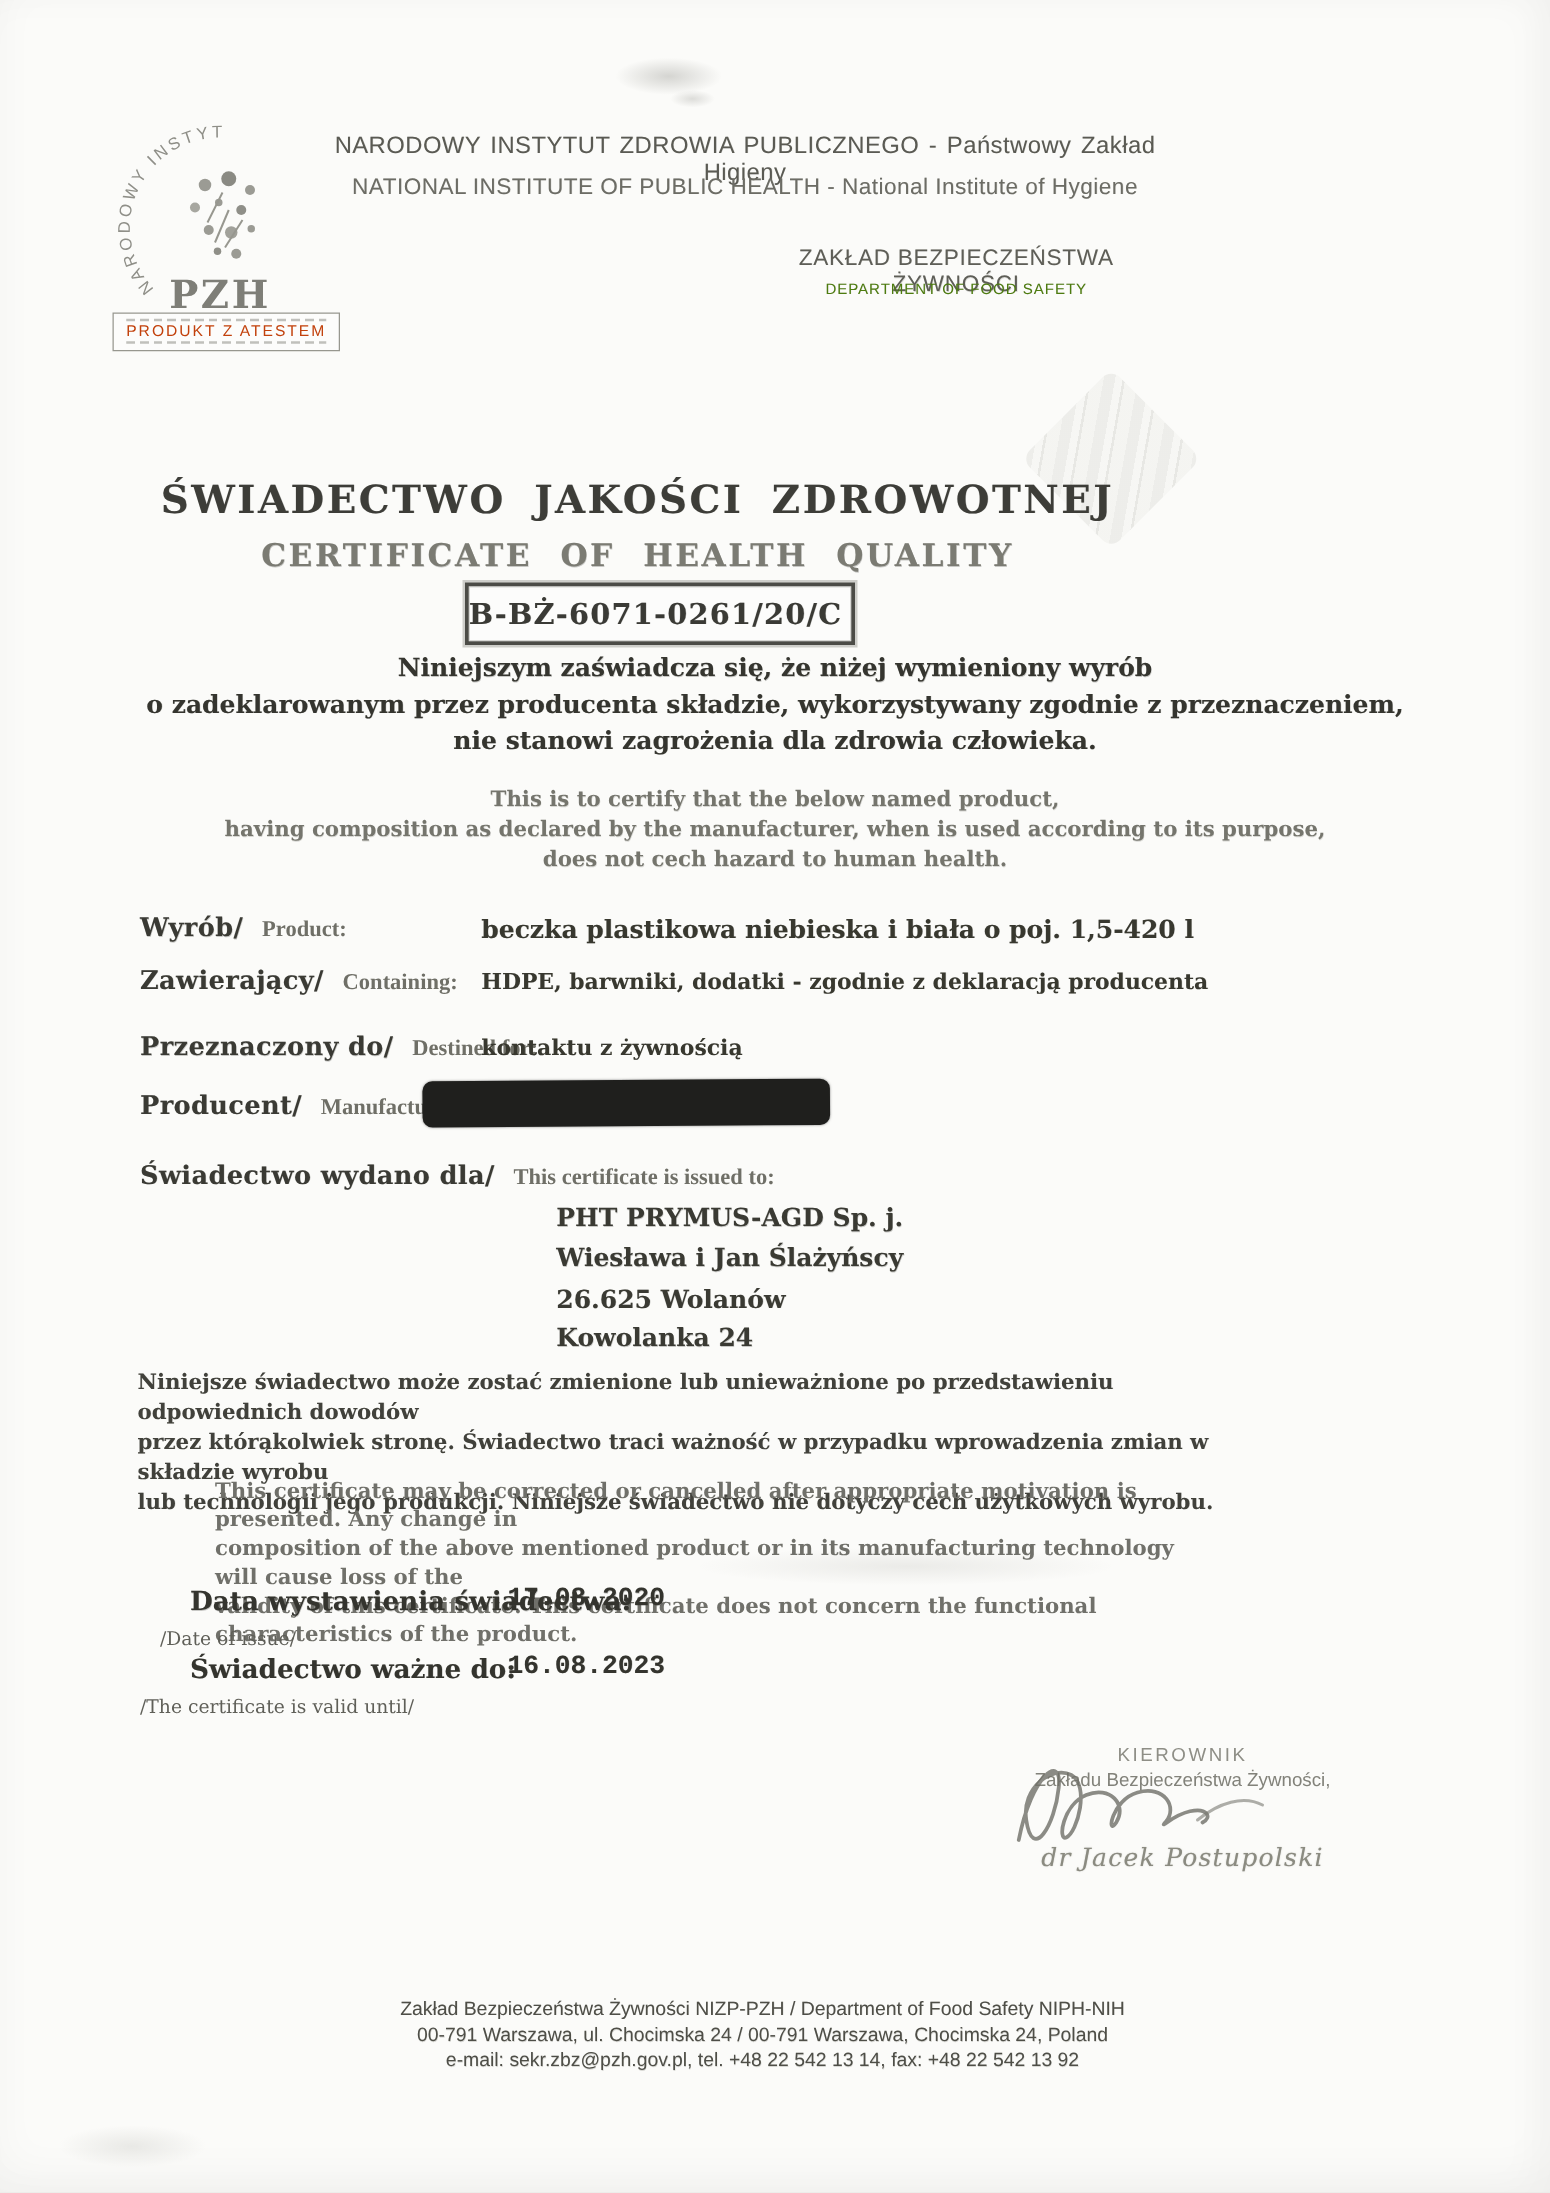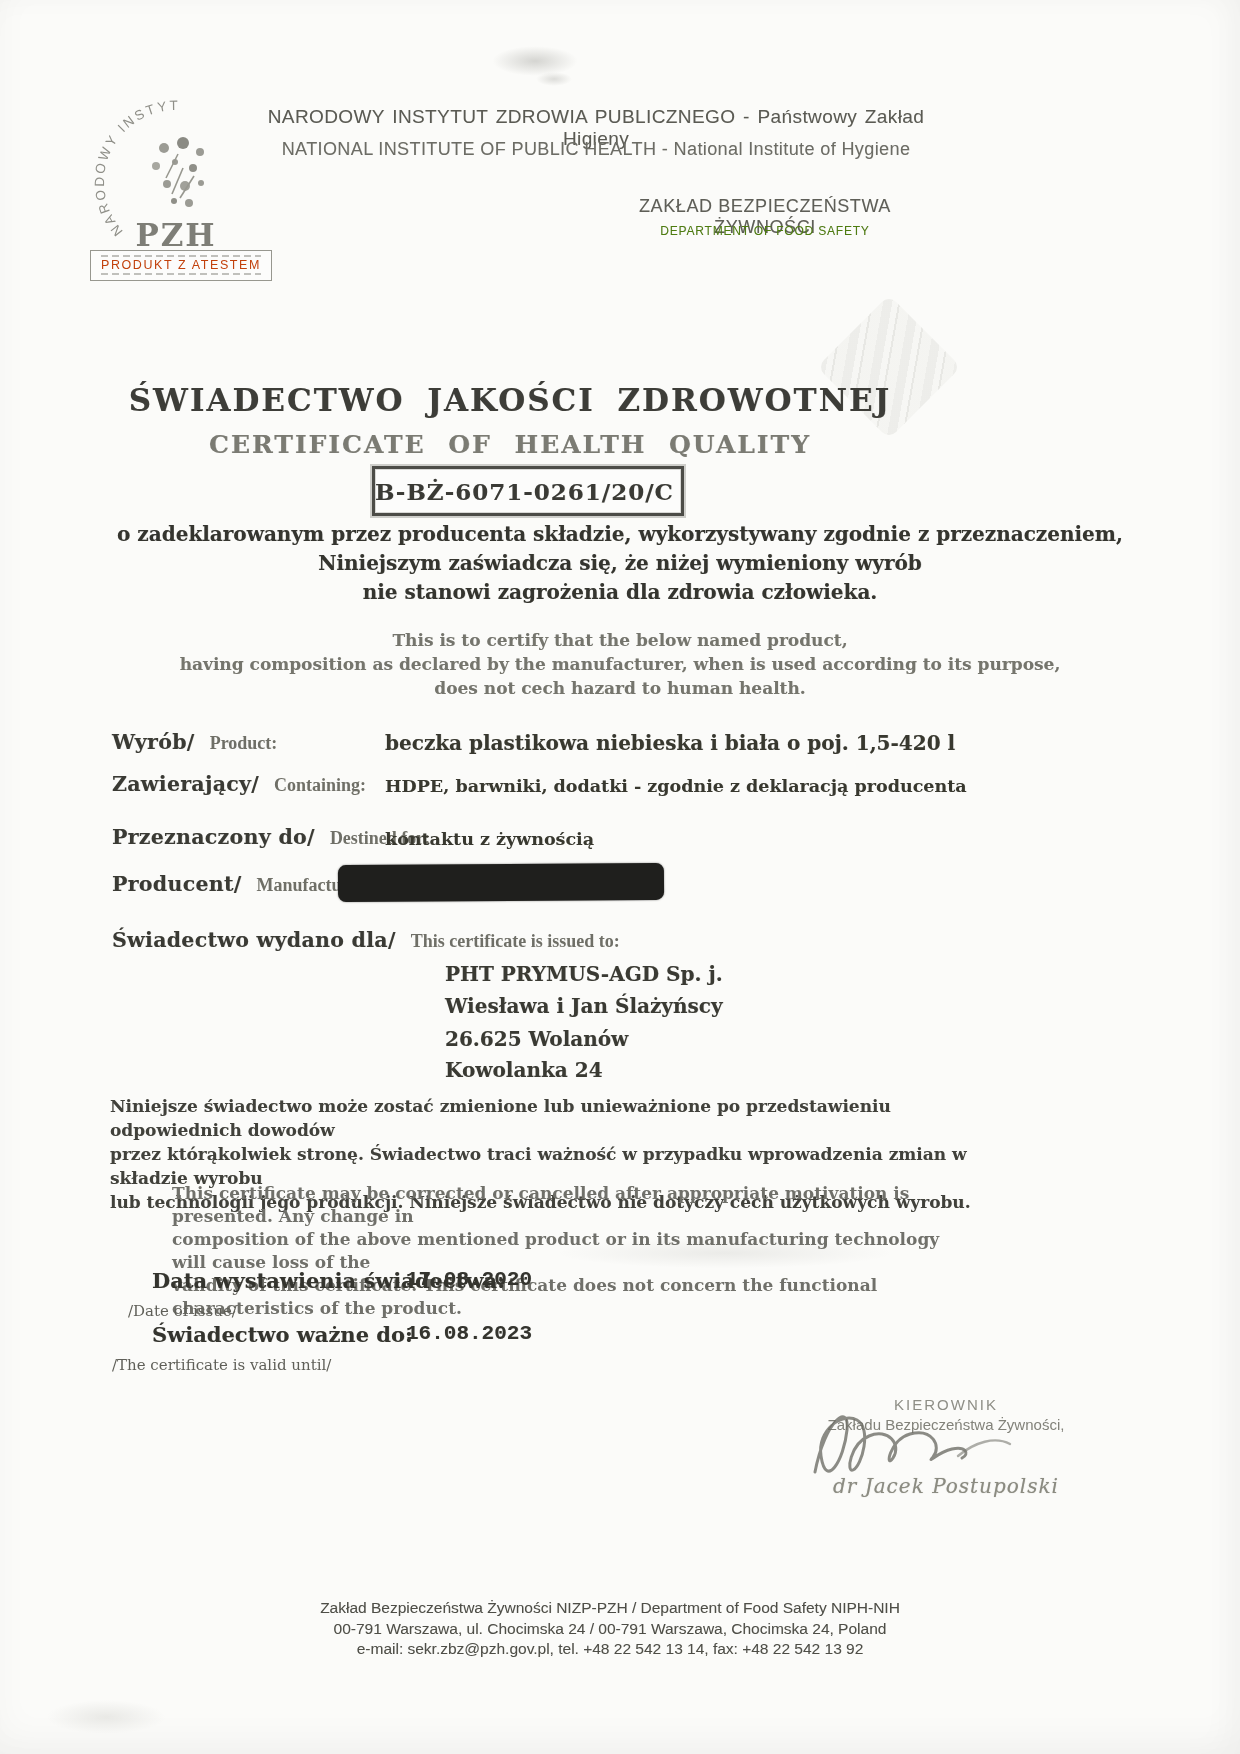--- a/index.html
+++ b/index.html
@@ -133,22 +133,22 @@
   <div class="abs sans dept1 softrough">ZAKŁAD BEZPIECZEŃSTWA ŻYWNOŚCI</div>
   <div class="abs sans dept2 softrough">DEPARTMENT OF FOOD SAFETY</div>
 
   <div class="abs title-pl rough">ŚWIADECTWO JAKOŚCI ZDROWOTNEJ</div>
   <div class="abs title-en rough">CERTIFICATE OF HEALTH QUALITY</div>
   <div class="abs num-box">
     <span class="num-text rough">B-BŻ-6071-0261/20/C</span>
   </div>
 
   <div class="abs stmt-pl rough">
+    <div>Niniejszym zaświadcza się, że niżej wymieniony wyrób</div>
     <div>o zadeklarowanym przez producenta składzie, wykorzystywany zgodnie z przeznaczeniem,</div>
-    <div>Niniejszym zaświadcza się, że niżej wymieniony wyrób</div>
     <div>nie stanowi zagrożenia dla zdrowia człowieka.</div>
   </div>
   <div class="abs stmt-en softrough">
     <div>This is  to certify that the below named product,</div>
     <div>having composition as declared by the manufacturer, when is used according to its purpose,</div>
     <div>does not cech hazard to human health.</div>
   </div>
 
   <div class="abs" style="left:112px;top:730px;">
     <span class="lbl-pl rough">Wyrób/</span>

